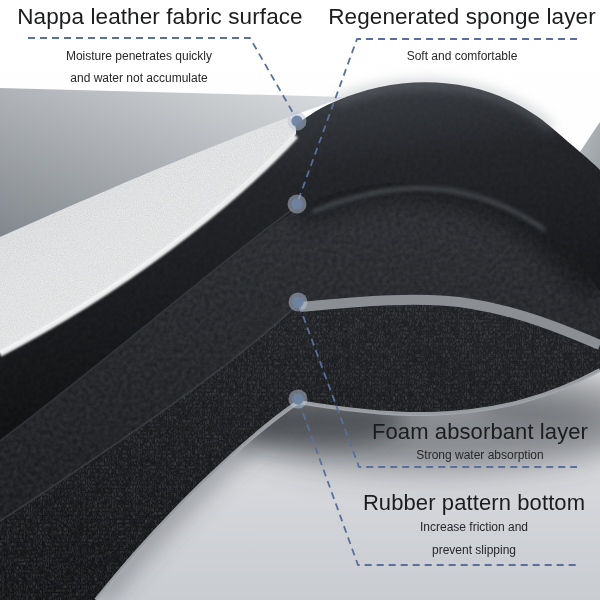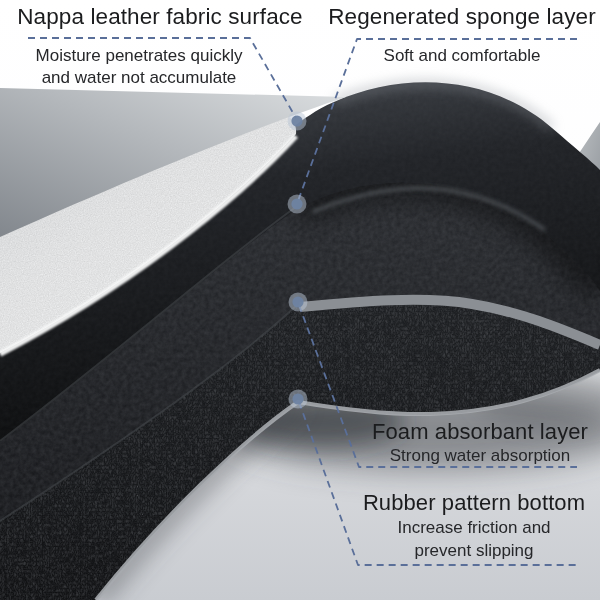--- a/index.html
+++ b/index.html
@@ -9,21 +9,21 @@
     -webkit-font-smoothing:antialiased;
   }
   .stage svg{position:absolute;left:0;top:0;}
   .callout{position:absolute;text-align:center;pointer-events:none;}
   .callout .title{
     font-size:22.5px;line-height:27px;font-weight:400;
     color:var(--title_text,#1b1c1e);letter-spacing:.1px;white-space:nowrap;
   }
   .callout.small .title{font-size:22px;line-height:26px;}
   .callout .desc{color:var(--desc_text,#26272a);}
-  .callout .desc div{font-size:17px;line-height:22px;white-space:nowrap;text-align:center;}
+  .callout .desc div{font-size:12px;line-height:22px;white-space:nowrap;text-align:center;}
   #callout-nappa .desc{margin-top:15px;margin-right:42px;}
   #callout-sponge .desc{margin-top:15px;}
   #callout-foam .desc div{line-height:21px;}
   #callout-rubber .desc div{line-height:23px;}
   .callout-connector{
     fill:none;stroke:var(--callout_line,#5a6f99);
     stroke-width:1.8;stroke-dasharray:7 5;stroke-linejoin:round;
   }
   .marker-halo{fill:var(--marker_halo,#b9c6d6);opacity:.5;}
   .marker-dot{fill:var(--marker_dot,#6e83a2);opacity:.95;}

